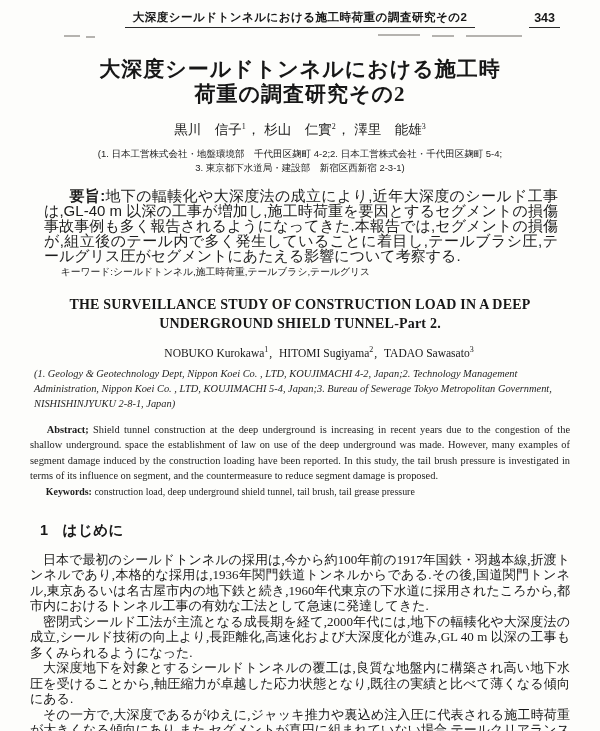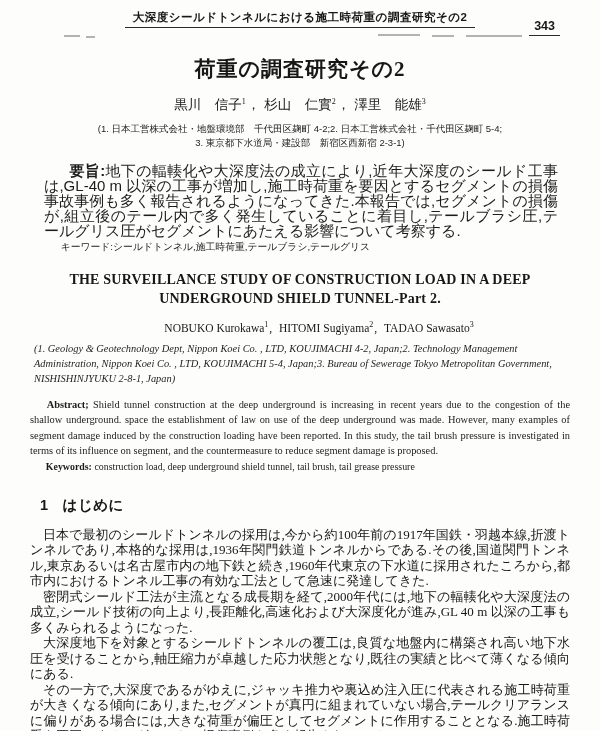--- a/index.html
+++ b/index.html
@@ -13,21 +13,20 @@
   .running-title{
     display:block;margin:0 auto;width:max-content;max-width:460px;
     font-size:11.5px;font-weight:bold;letter-spacing:.5px;
     border-bottom:1.4px solid #2a2a2a;padding:0 8px 2px;
     font-family:"Liberation Sans","DejaVu Sans",sans-serif;
   }
   .page-num{
     position:absolute;right:40px;top:1px;font-size:12.5px;font-weight:bold;
     border-bottom:1.6px solid #2a2a2a;padding:0 5px 2px;
     font-family:"Liberation Sans","DejaVu Sans",sans-serif;
-    margin-top:8px;
   }
   .artifact{position:absolute;background:#b5b3af;height:2px;}
   
   .content{padding-top:57px;}
   .title-ja{
     text-align:center;font-size:21px;font-weight:bold;line-height:25px;
     letter-spacing:1px;margin:0;
   }
   .authors-ja{text-align:center;font-size:13.5px;margin-top:14px;}
   .authors-ja sup,.authors-en sup{font-size:8px;vertical-align:super;}
@@ -81,20 +80,21 @@
     <div class="artifact" style="left:64px;top:25px;width:16px;"></div>
     <div class="artifact" style="left:86px;top:26px;width:9px;height:1.5px;"></div>
     <div class="artifact" style="left:378px;top:24px;width:42px;"></div>
     <div class="artifact" style="left:432px;top:25px;width:22px;"></div>
     <div class="artifact" style="left:466px;top:25px;width:56px;"></div>
   </div>
 
   <div class="content">
 
     <h1 class="title-ja">
+      <div>大深度シールドトンネルにおける施工時</div>
       <div>荷重の調査研究その2</div>
     </h1>
 
     <div class="authors-ja">
       <span>黒川　信子</span><sup>1</sup><span class="sep">，</span><span>杉山　仁實</span><sup>2</sup><span class="sep">，</span><span>澤里　能雄</span><sup>3</sup>
     </div>
 
     <div class="affil-ja">
       <div>(1. 日本工営株式会社・地盤環境部　千代田区麹町 4-2;2. 日本工営株式会社・千代田区麹町 5-4;</div>
       <div>3. 東京都下水道局・建設部　新宿区西新宿 2-3-1)</div>

